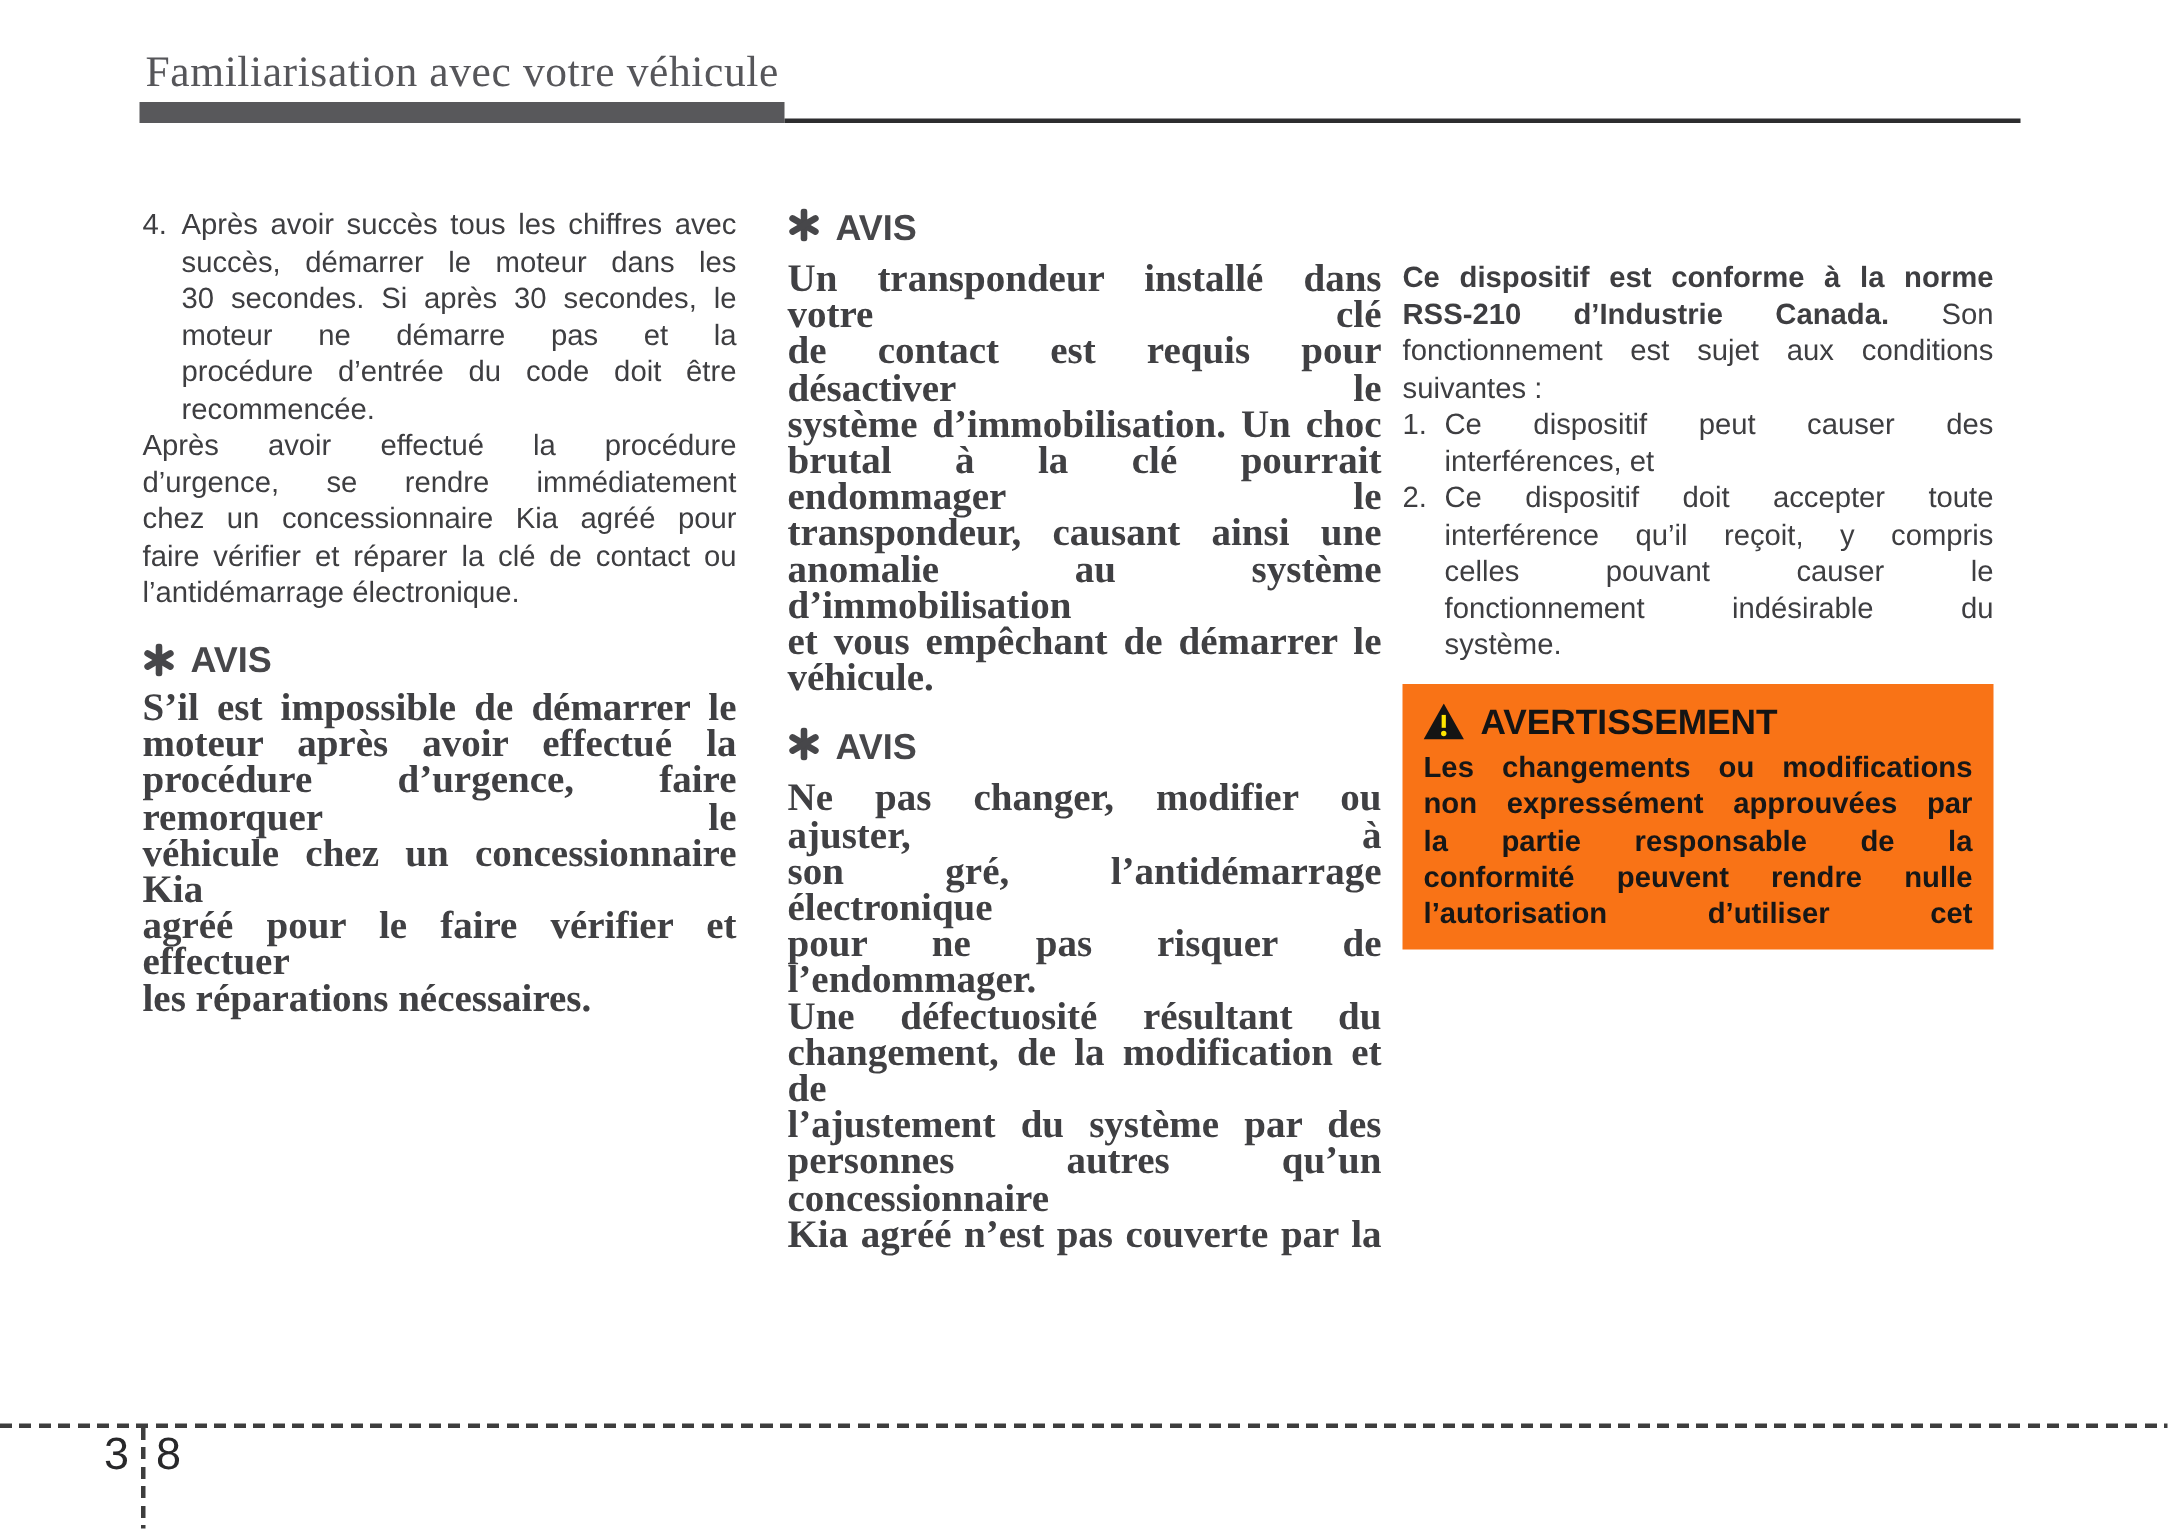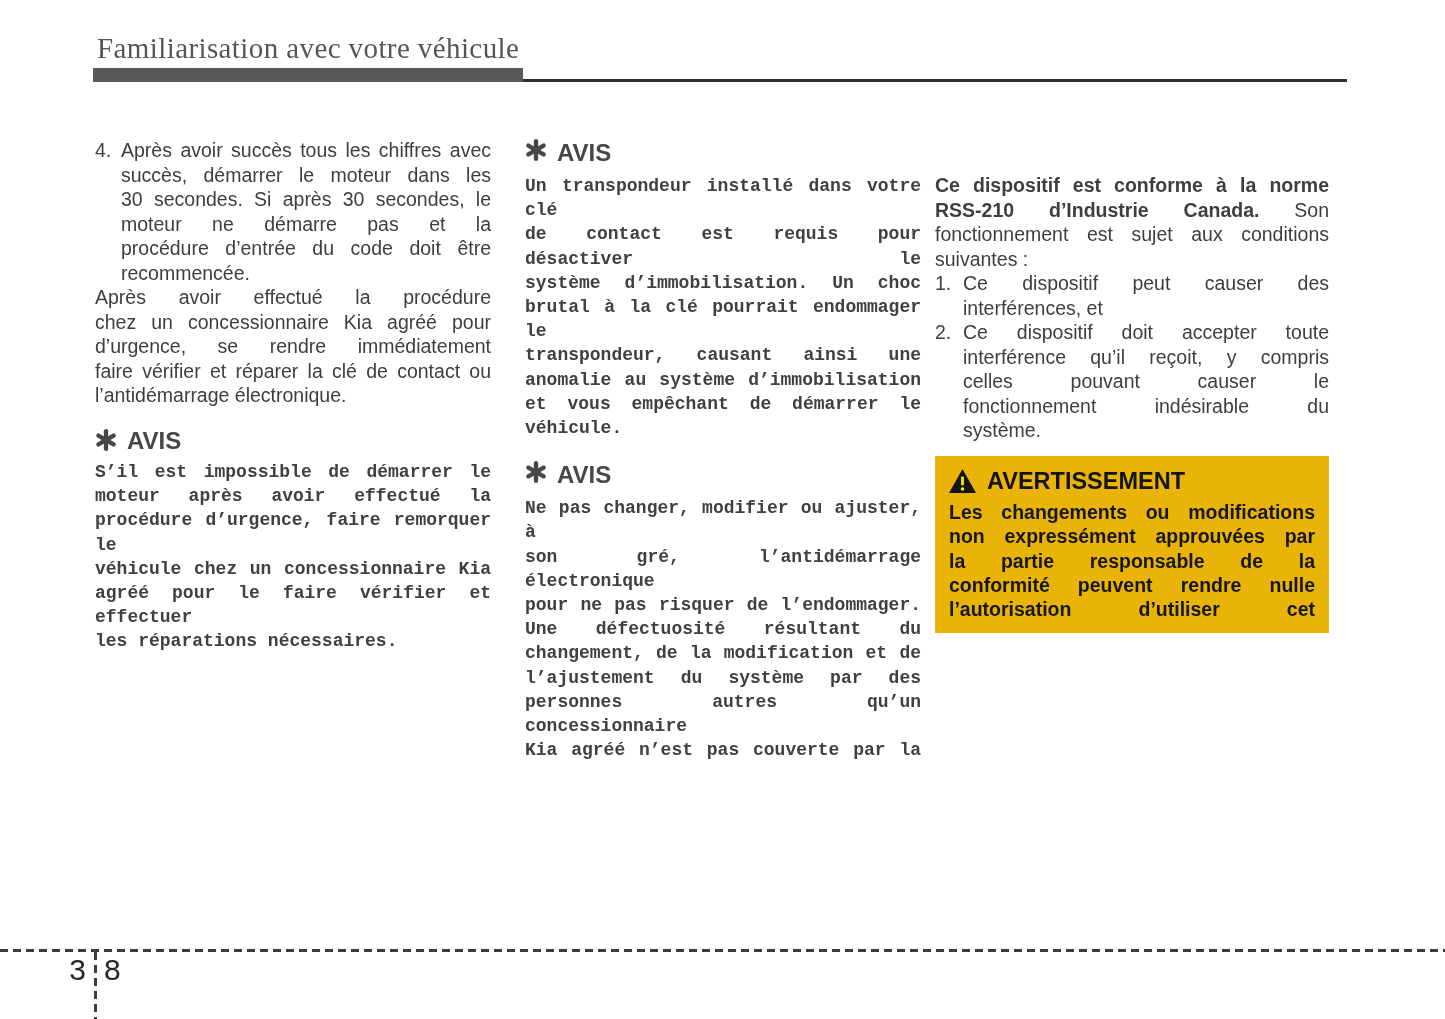--- a/index.html
+++ b/index.html
@@ -20,43 +20,43 @@
   .bar-thin  { position:absolute; left:523px; top:79px; width:824px; height:3px; background:#2d2d2f; }
 
   
   .col  { position:absolute; top:138px; }
   .col1 { left:95px;  width:396px; }
   .col2 { left:525px; width:396px; }
   .col3 { left:935px; width:394px;margin-top:35px; }
 
   .sans-body  { font-size:19.5px; line-height:24.5px; }
   .serif-bold {
-    font-family:Liberation Mono, monospace; font-weight:bold;
-    font-size:18px; line-height:24.2px; color:#404043;
+    font-family:Liberation Serif, serif; font-weight:bold;
+    font-size:26px; line-height:24.2px; color:#404043;
   }
   .line { text-align:justify; text-align-last:justify; }
   .line.last { text-align-last:left; }
   .b { font-weight:bold; }
 
   .hang { position:relative; padding-left:26px; }
   .hang .marker { position:absolute; left:0; top:0; }
   .hang28 { padding-left:28px; }
 
   .avis-head {
     margin-top:21px; margin-bottom:7px;
     display:flex; align-items:flex-start; gap:10px;
     font-weight:bold; font-size:24px; color:#47474a;
   }
   .col .avis-head:first-child { margin-top:1px; }
   .avis-head svg { flex:0 0 auto; }
 
   
   .warn-box {
     margin-top:13px; width:394px; box-sizing:border-box;
-    background:#eab308; padding:13px 14px 12px 14px; color:#161616;
+    background:#f97316; padding:13px 14px 12px 14px; color:#161616;
   }
   .warn-head {
     display:flex; align-items:center; gap:11px;
     font-weight:bold; font-size:23.5px; color:#141414; margin-bottom:7px;
   }
   .warn-body { font-weight:bold; font-size:19.5px; line-height:24.3px; color:#171717; }
 
   
   .dash-h {
     position:absolute; left:0; top:949px; width:1445px; height:3px;
@@ -85,22 +85,22 @@
           <div class="line">Après avoir succès tous les chiffres avec</div>
           <div class="line">succès, démarrer le moteur dans les</div>
           <div class="line">30 secondes. Si après 30 secondes, le</div>
           <div class="line">moteur ne démarre pas et la</div>
           <div class="line">procédure d’entrée du code doit être</div>
           <div class="line last">recommencée.</div>
         </div>
     </div>
     <div>
         <div class="line">Après avoir effectué la procédure</div>
+        <div class="line">d’urgence, se rendre immédiatement</div>
         <div class="line">chez un concessionnaire Kia agréé pour</div>
-        <div class="line">d’urgence, se rendre immédiatement</div>
         <div class="line">faire vérifier et réparer la clé de contact ou</div>
         <div class="line last">l’antidémarrage électronique.</div>
       </div>
 
     <div class="avis-head">
       <svg width="22" height="22" viewBox="0 0 22 22">
         <g stroke="#47474a" stroke-width="4.4" stroke-linecap="round">
           <line x1="11" y1="2.2" x2="11" y2="19.8"></line>
           <line x1="3.4" y1="6.6" x2="18.6" y2="15.4"></line>
           <line x1="18.6" y1="6.6" x2="3.4" y2="15.4"></line>

